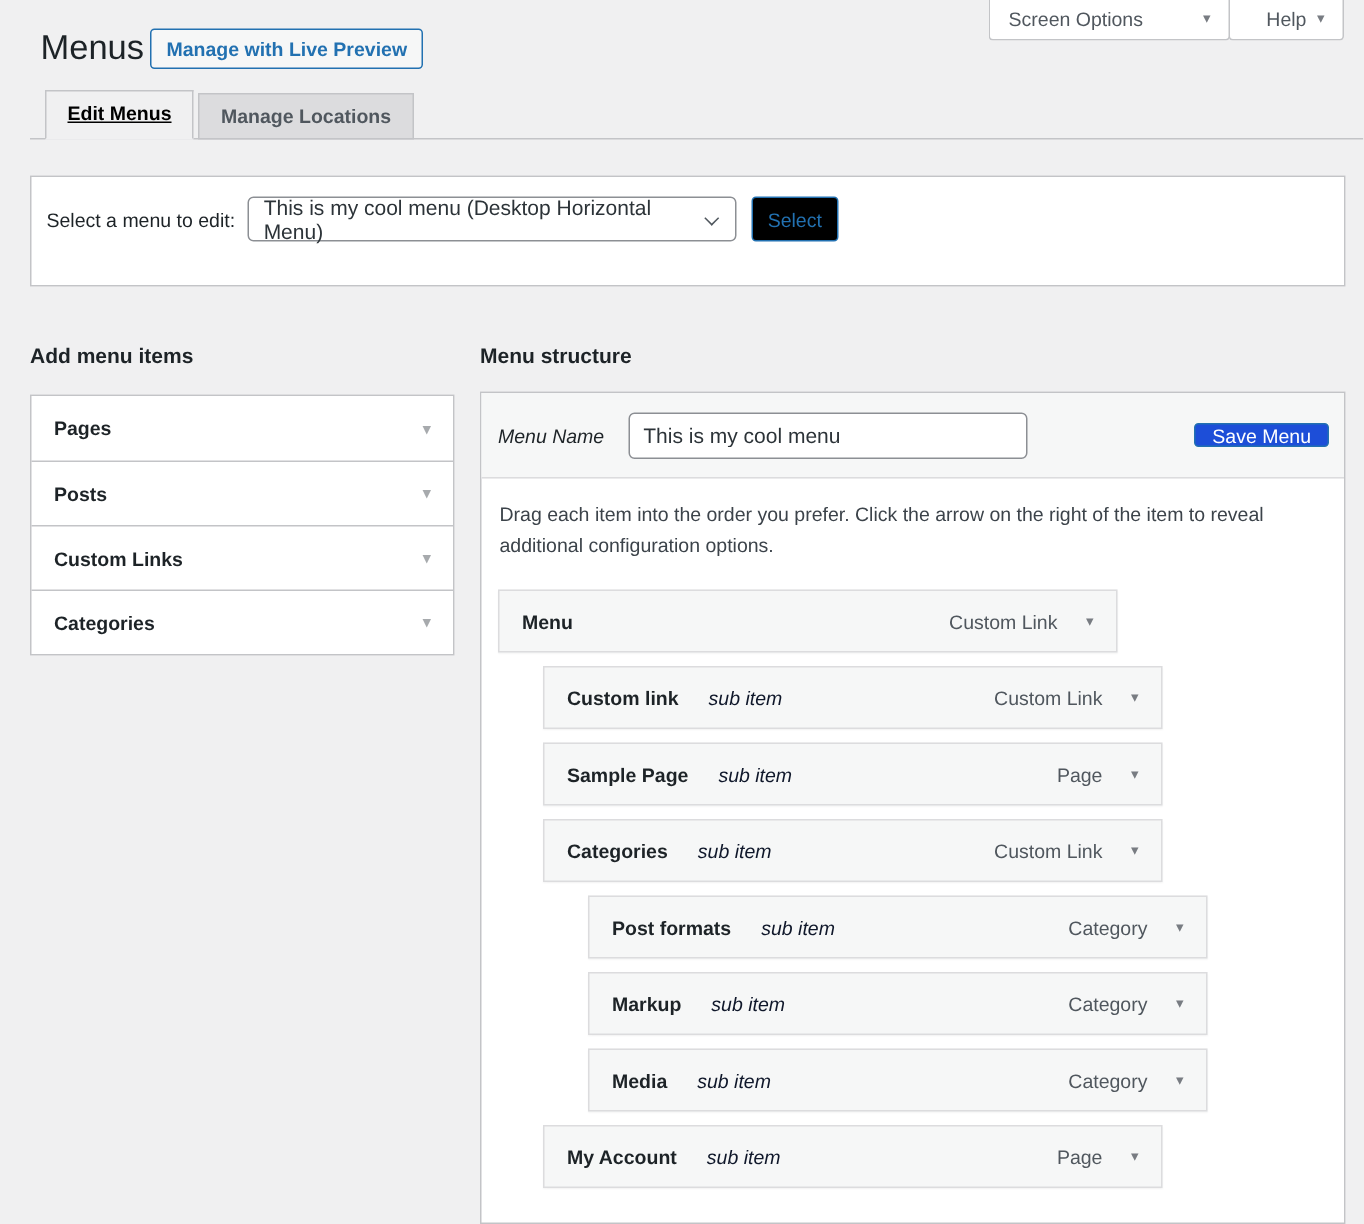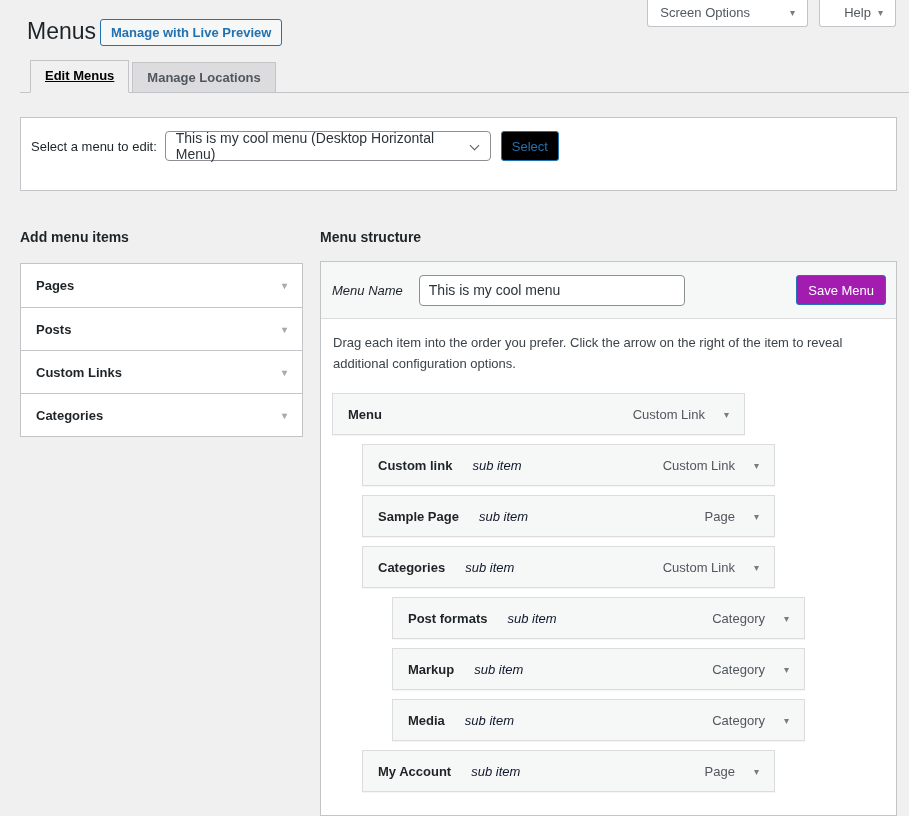--- a/index.html
+++ b/index.html
@@ -14,21 +14,21 @@
     position:absolute; left:100px; top:19px; padding:4px 10px;
     background:#f6f7f7; border:1px solid #2271b1; border-radius:3px;
     color:#2271b1; font-size:13px; font-weight:600; line-height:17px; cursor:pointer;
   }
   .meta-btn {
     position:absolute; top:0; background:#fff; border:1px solid #c3c4c7; border-top:none;
     border-radius:0 0 3px 3px; color:#50575e; font-size:13px; padding:5px 12px 6px; cursor:pointer;
     display:flex; align-items:center; gap:7px;
   }
   .meta-btn .tri { font-size:10px; color:#787c82; line-height:1; }
-  #screen-options-btn { right:101px;gap:40px; }
+  #screen-options-btn { right:89px;gap:40px; }
   #help-btn { right:13px;padding-left:24px; }
 
   
   .nav-tab-wrapper {
     position:absolute; left:20px; right:0; top:61px; height:32px;
     border-bottom:1px solid #c3c4c7; padding-left:10px;
     display:flex; align-items:flex-end;
   }
   .nav-tab {
     display:inline-block; padding:7px 14px; margin-bottom:-1px; margin-right:3px;
@@ -85,21 +85,21 @@
     height:57px; background:#f6f7f7; border-bottom:1px solid #dcdcde;
     display:flex; align-items:center; padding:0 10px 0 11px;
   }
   .menu-name-label { font-style:italic; font-size:13px; color:#1d2327; margin-right:16px; white-space:nowrap; }
   .menu-name-input {
     width:266px; height:31px; border:1px solid #8c8f94; border-radius:4px;
     background:#fff; font-size:14px; color:#2c3338; padding:0 9px;
     font-family:"Liberation Sans", sans-serif;
   }
   .save-btn {
-    margin-left:auto; height:30px; padding:0 11px; background:#a21caf;
+    margin-left:auto; height:16px; padding:0 11px; background:#1d4ed8;
     border:1px solid #2271b1; border-radius:3px; color:#fff; font-size:13px; cursor:pointer;
   }
   .instructions { padding:14px 12px; width:540px; font-size:13px; line-height:1.6; color:#3c434a; }
 
   
   .item-bar {
     position:absolute; width:413px; height:42px; background:#f6f7f7;
     border:1px solid #dcdcde; box-shadow:0 1px 1px rgba(0,0,0,0.04);
     display:flex; align-items:center; padding:0 15px; font-size:13px; cursor:move;
   }

